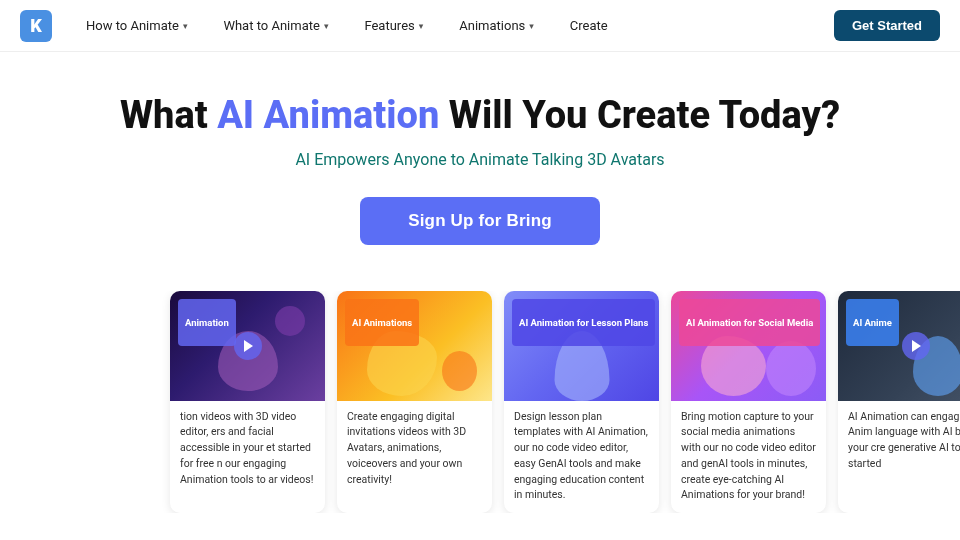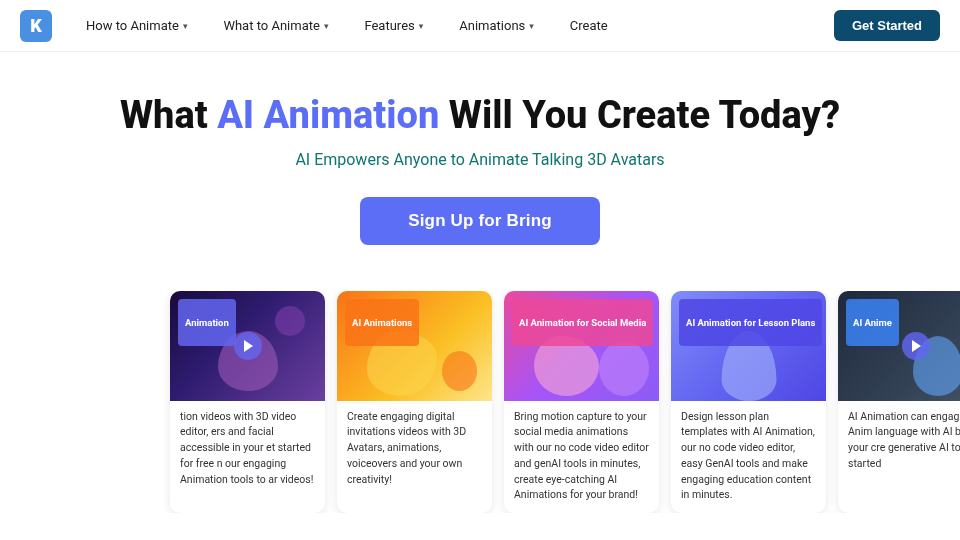--- a/index.html
+++ b/index.html
@@ -255,38 +255,38 @@
       <div class="card-img">
         <span class="card-label label-orange">AI Animations</span>
         <div class="blob blob1"></div>
         <div class="blob blob2"></div>
       </div>
       <div class="card-body">
         <p class="card-desc">Create engaging digital invitations videos with 3D Avatars, animations, voiceovers and your own creativity!</p>
       </div>
     </div>
 
+    <div class="card card-3">
+      <div class="card-img">
+        <span class="card-label label-indigo">AI Animation for Lesson Plans</span>
+        <div class="blob blob1"></div>
+      </div>
+      <div class="card-body">
+        <p class="card-desc">Design lesson plan templates with AI Animation, our no code video editor, easy GenAI tools and make engaging education content in minutes.</p>
+      </div>
+    </div>
+
     <div class="card card-4">
       <div class="card-img">
         <span class="card-label label-pink">AI Animation for Social Media</span>
         <div class="blob blob1"></div>
         <div class="blob blob2"></div>
       </div>
       <div class="card-body">
         <p class="card-desc">Bring motion capture to your social media animations with our no code video editor and genAI tools in minutes, create eye-catching AI Animations for your brand!</p>
-      </div>
-    </div>
-
-    <div class="card card-3">
-      <div class="card-img">
-        <span class="card-label label-indigo">AI Animation for Lesson Plans</span>
-        <div class="blob blob1"></div>
-      </div>
-      <div class="card-body">
-        <p class="card-desc">Design lesson plan templates with AI Animation, our no code video editor, easy GenAI tools and make engaging education content in minutes.</p>
       </div>
     </div>
 
     <div class="card card-5">
       <div class="card-img">
         <span class="card-label label-blue">AI Anime</span>
         <div class="blob blob1"></div>
         <div class="play-icon"></div>
       </div>
       <div class="card-body">

